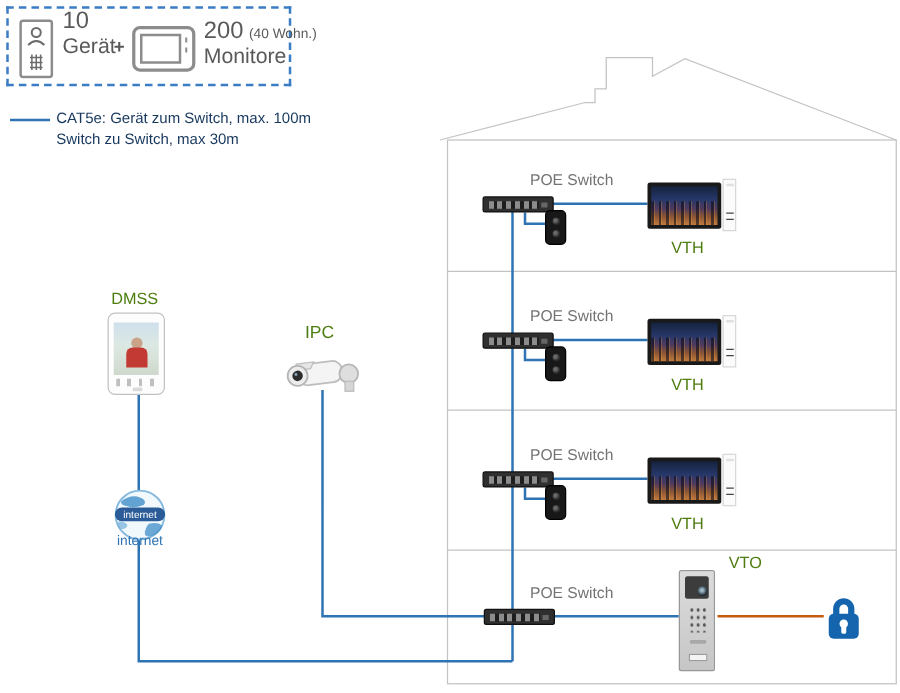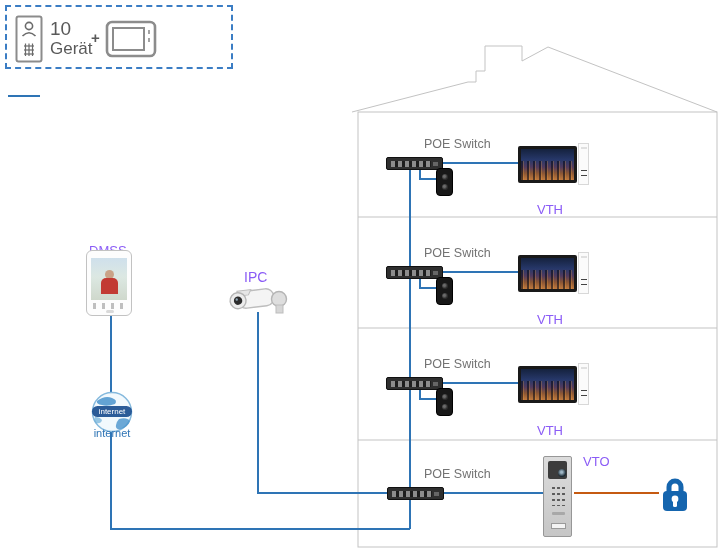--- a/index.html
+++ b/index.html
@@ -13,21 +13,21 @@
               box-sizing:border-box;background:#fff;}
   .legend-count{font-size:19px;color:#595959;line-height:20px;}
   .legend-sub{font-size:17px;color:#595959;line-height:19px;}
   .legend-note{font-size:11px;color:#595959;}
   .legend-plus{font-size:15px;font-weight:bold;color:#595959;}
 
   .cable-note{left:45px;top:86px;width:260px;font-size:12px;line-height:1.45;
               color:#17375d;}
 
   
-  .dev-label{font-size:13px;color:#8b5cf6;white-space:nowrap;margin-top:12px;}
+  .dev-label{font-size:13px;color:#4d7c0f;white-space:nowrap;}
   .poe-label{font-size:12.5px;color:#737373;white-space:nowrap;}
 
   
   .phone{left:86px;top:250px;width:46px;height:66px;background:#fdfdfd;border:1px solid #c2c2c2;
          border-radius:6px;box-sizing:border-box;}
   .phone .scr{position:absolute;left:4px;top:7px;width:36px;height:42px;
               background:linear-gradient(180deg,#cfe0ec 0%,#dce8e2 45%,#cfd8cc 100%);overflow:hidden;}
   .phone .head{position:absolute;left:14px;top:12px;width:9px;height:9px;border-radius:50%;background:#caa287;}
   .phone .bodyv{position:absolute;left:10px;top:20px;width:17px;height:16px;border-radius:5px 5px 0 0;background:#c23a33;}
   .phone .bar{position:absolute;left:6px;top:52px;width:34px;height:6px;
@@ -111,33 +111,42 @@
       <path d="M7.5,21 Q14,14.5 20.5,21" fill="none" stroke="#6b6b6b" stroke-width="1.6"></path>
       <g stroke="#6b6b6b" stroke-width="1.2">
         <line x1="9" y1="31" x2="19" y2="31"></line>
           <line x1="9" y1="35" x2="19" y2="35"></line>
         <line x1="9" y1="39" x2="19" y2="39"></line>
         <line x1="10.5" y1="28.5" x2="10.5" y2="41"></line>
           <line x1="14" y1="28.5" x2="14" y2="41"></line>
         <line x1="17.5" y1="28.5" x2="17.5" y2="41"></line>
       </g>
     </svg>
-    <div class="abs" style="left:43px;top:12px;">
+    <div class="abs" style="left:43px;top:0;">
       <div class="legend-count">10</div>
       <div class="legend-sub">Gerät</div>
     </div>
     <div class="abs legend-plus" style="left:84px;top:22px;">+</div>
     <svg class="abs" style="left:98px;top:13px;" width="52" height="38" viewBox="0 0 52 38">
       <rect x="2" y="2" width="48" height="34" rx="5" fill="#fff" stroke="#8c8c8c" stroke-width="2.6"></rect>
       <rect x="8" y="8" width="31" height="22" fill="#fff" stroke="#8c8c8c" stroke-width="2"></rect>
       <line x1="44" y1="10" x2="44" y2="14" stroke="#8c8c8c" stroke-width="1.6"></line>
       <line x1="44" y1="18" x2="44" y2="22" stroke="#8c8c8c" stroke-width="1.6"></line>
     </svg>
-  </div>
-
+    <div class="abs" style="left:156px;top:8px;white-space:nowrap;">
+      <span class="legend-count">200</span>
+      <span class="legend-note">(40 Wohn.)</span>
+      <div class="legend-sub">Monitore</div>
+    </div>
+  </div>
+
+  <div class="abs cable-note">
+    <div>CAT5e: Gerät zum Switch, max. 100m</div>
+    <div>Switch zu Switch, max 30m</div>
+  </div>
 
   <div class="abs dev-label" style="left:89px;top:231px;">DMSS</div>
   <div class="abs phone">
     <div class="scr">
       <div class="head"></div>
         <div class="bodyv"></div>
     </div>
     <div class="bar"></div>
       <div class="btn"></div>
   </div>

